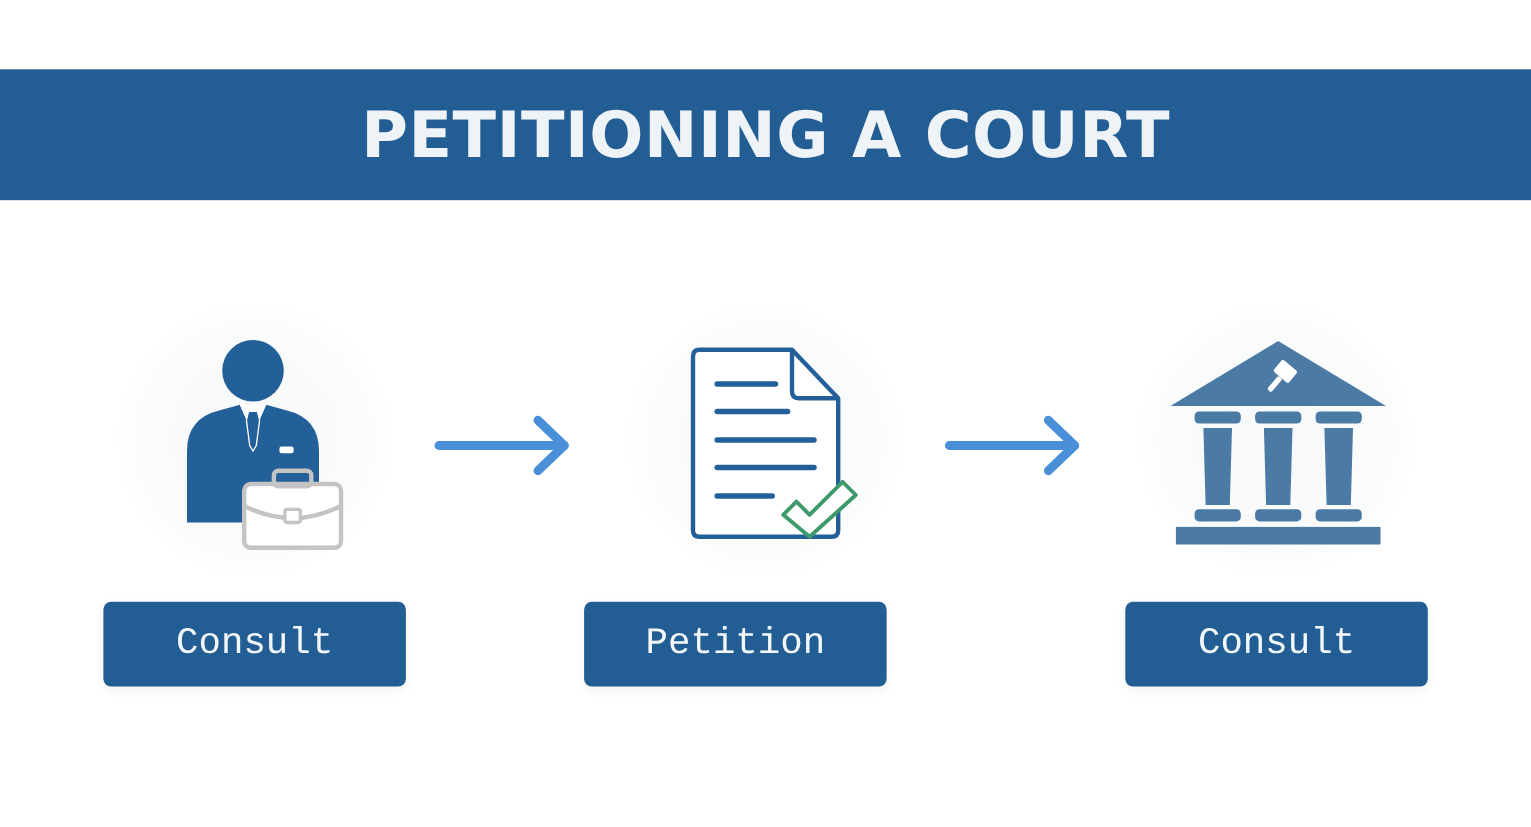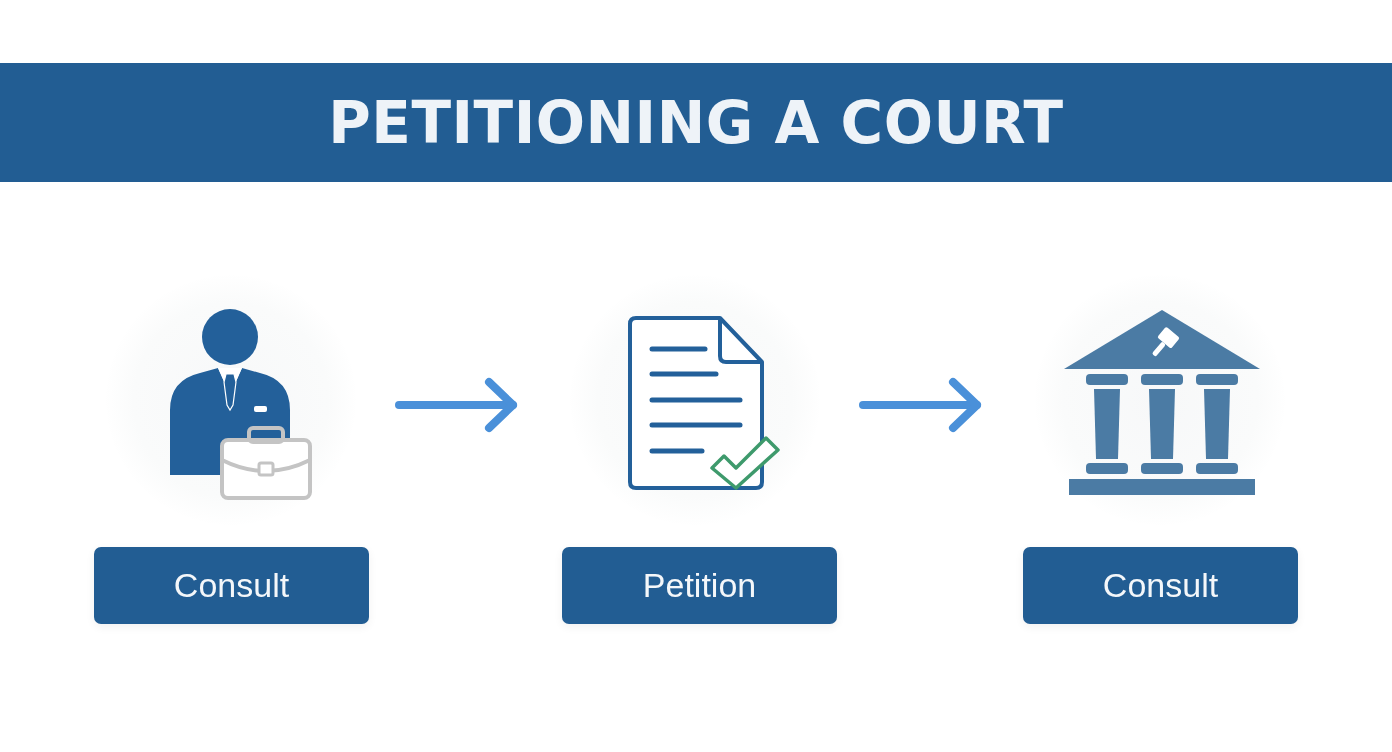--- a/index.html
+++ b/index.html
@@ -17,21 +17,21 @@
   }
   .halo {
     position: absolute; width: 250px; height: 250px; border-radius: 50%;
     background: radial-gradient(circle, #f7f8f9 0%, #fafbfb 55%, rgba(255,255,255,0) 72%);
   }
   .icon { position: absolute; }
   .arrow { position: absolute; }
   .step-label {
     position: absolute; top: 547px; width: 275px; height: 77px; border-radius: 7px;
     background: #225d93; color: #f4f7fa; display: flex; align-items: center; justify-content: center;
-    font-size: 34px; font-family: Liberation Sans, sans-serif;
+    font-size: 34px; font-family: Liberation Mono, monospace;
     box-shadow: 0 3px 10px rgba(0,0,0,0.06);
   }
 </style>
 </head>
 <body>
 
 <div class="banner">
   <div class="banner-title">PETITIONING A COURT</div>
 </div>
 
@@ -83,14 +83,14 @@
   <polygon points="34,84 60,84 58,154 36,154" fill="#4b7ba4"></polygon>
   <polygon points="89,84 115,84 113,154 91,154" fill="#4b7ba4"></polygon>
   <polygon points="144,84 170,84 168,154 146,154" fill="#4b7ba4"></polygon>
   <rect x="26" y="158" width="42" height="11" rx="4" fill="#4b7ba4"></rect>
   <rect x="81" y="158" width="42" height="11" rx="4" fill="#4b7ba4"></rect>
   <rect x="136" y="158" width="42" height="11" rx="4" fill="#4b7ba4"></rect>
   <rect x="9" y="174" width="186" height="16" fill="#4b7ba4"></rect>
 </svg>
 
 <div class="step-label" style="left:94px;">Consult</div>
-<div class="step-label" style="left:562px;">Petition</div>
+<div class="step-label" style="left:531px;">Petition</div>
 <div class="step-label" style="left:1023px;">Consult</div>
 
 </body></html>

